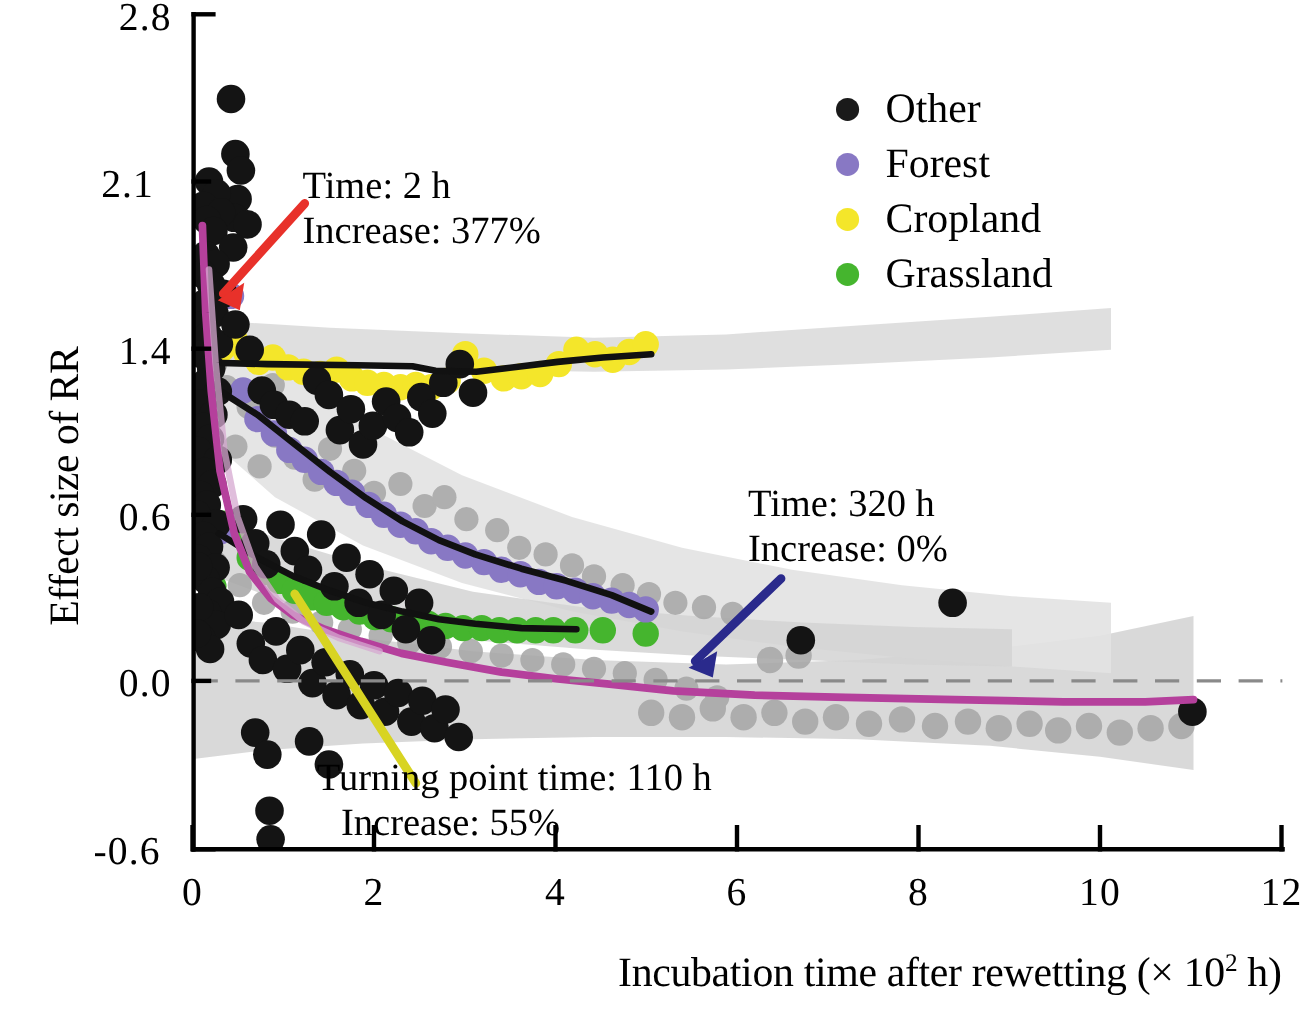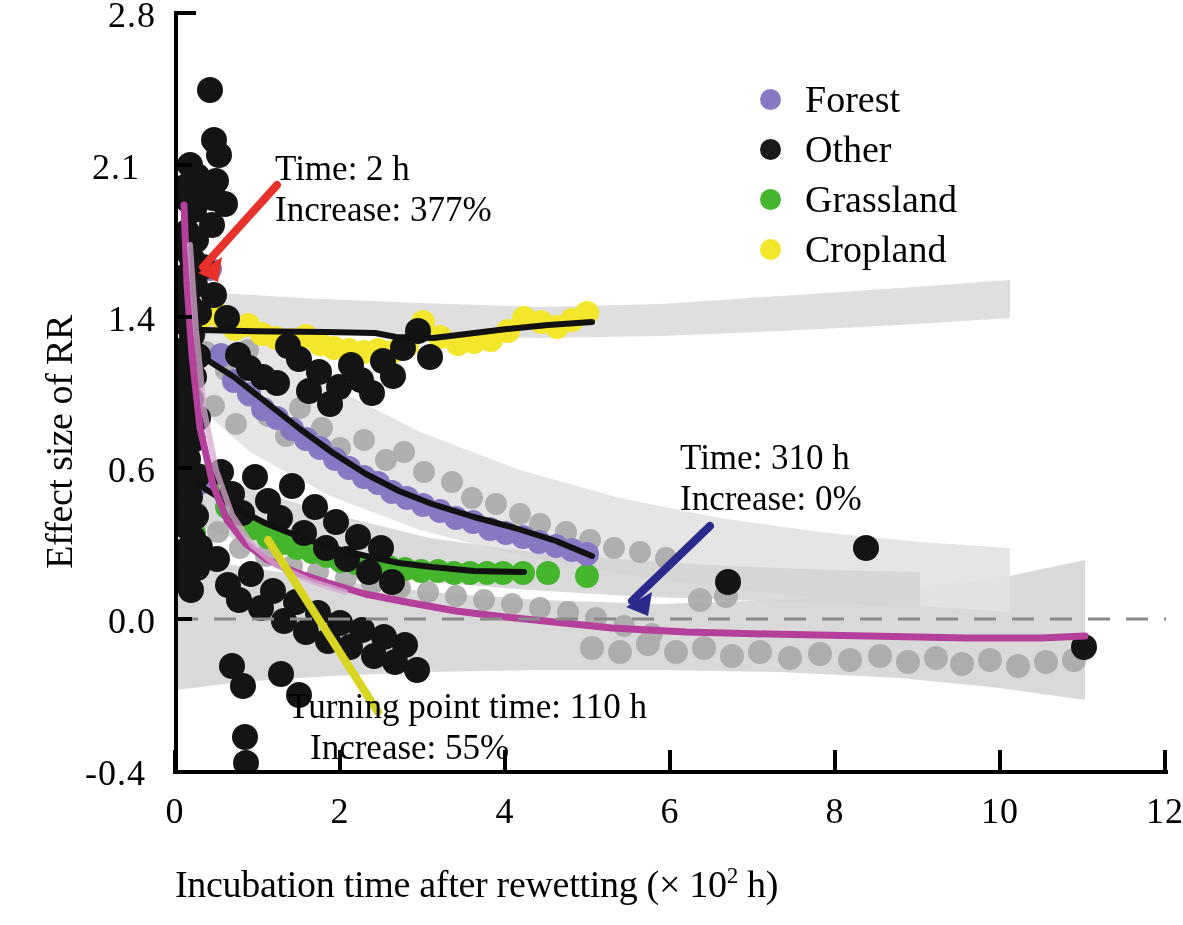--- a/index.html
+++ b/index.html
@@ -4,21 +4,21 @@
 <title>Effect size of RR vs Incubation time</title>
 <style>
   html,body{margin:0;padding:0;background:#ffffff;}
   body{width:1183px;height:925px;font-family:"Liberation Serif",serif;color:#000;overflow:hidden;}
   #figure{position:relative;width:1183px;height:648px;background:#fff;}
   #plotsvg{position:absolute;left:0;top:0;width:1183px;height:925px;}
 
   .axis-title{position:absolute;font-family:"Liberation Serif",serif;color:#000;white-space:nowrap;}
   #ylabel{font-size:38px;left:-96px;top:420px;width:310px;text-align:center;
           transform:rotate(-90deg);transform-origin:50% 50%;letter-spacing:-0.5px;}
-  #xlabel{font-size:38px;left:175px;top:862px;width:990px;text-align:left;letter-spacing:-0.3px;}
+  #xlabel{font-size:38px;left:175px;top:862px;width:990px;text-align:right;letter-spacing:-0.3px;}
   #xlabel sup{font-size:23px;vertical-align:super;}
 
   .tick-label{position:absolute;font-size:36px;font-family:"Liberation Serif",serif;
               text-align:center;letter-spacing:1px;}
   .ytick{width:118px;text-align:right;}
   .xtick{width:90px;}
 
   .legend{position:absolute;left:760px;top:74px;}
   .legend-row{display:flex;align-items:center;height:50px;}
   .legend-dot{width:21px;height:21px;border-radius:50%;margin-right:24px;flex:0 0 auto;}
@@ -396,62 +396,62 @@
       <line x1="1000" y1="772" x2="1000" y2="752"></line>
       <line x1="1165" y1="772" x2="1165" y2="752"></line>
     </g>
   </svg>
 
   <div class="tick-label ytick" style="left:38px;top:-6px;">2.8</div>
   <div class="tick-label ytick" style="left:22px;top:146px;">2.1</div>
   <div class="tick-label ytick" style="left:38px;top:298px;text-align:right;">1.4</div>
   <div class="tick-label ytick" style="left:38px;top:449px;">0.6</div>
   <div class="tick-label ytick" style="left:38px;top:600px;">0.0</div>
-  <div class="tick-label ytick" style="left:28px;top:752px;">-0.4</div>
+  <div class="tick-label ytick" style="left:28px;top:752px;">-0.6</div>
 
   <div class="tick-label xtick" style="left:130px;top:790px;">0</div>
   <div class="tick-label xtick" style="left:295px;top:790px;">2</div>
   <div class="tick-label xtick" style="left:460px;top:790px;">4</div>
   <div class="tick-label xtick" style="left:625px;top:790px;">6</div>
   <div class="tick-label xtick" style="left:790px;top:790px;">8</div>
   <div class="tick-label xtick" style="left:955px;top:790px;">10</div>
   <div class="tick-label xtick" style="left:1120px;top:790px;">12</div>
 
   <div class="axis-title" id="ylabel">Effect size of RR</div>
 
   <div class="axis-title" id="xlabel">
     <span>Incubation time after rewetting (× 10<sup>2</sup> h)</span>
   </div>
 
   <div class="legend">
     <div class="legend-row">
+      <span class="legend-dot" style="background:#1a1a1a;"></span>
+      <span class="legend-text">Other</span>
+    </div>
+    <div class="legend-row">
       <span class="legend-dot" style="background:#8878c4;"></span>
       <span class="legend-text">Forest</span>
     </div>
     <div class="legend-row">
-      <span class="legend-dot" style="background:#1a1a1a;"></span>
-      <span class="legend-text">Other</span>
+      <span class="legend-dot" style="background:#f4e62a;"></span>
+      <span class="legend-text">Cropland</span>
     </div>
     <div class="legend-row">
       <span class="legend-dot" style="background:#45b52e;"></span>
       <span class="legend-text">Grassland</span>
     </div>
-    <div class="legend-row">
-      <span class="legend-dot" style="background:#f4e62a;"></span>
-      <span class="legend-text">Cropland</span>
-    </div>
   </div>
 
   <div class="annot" id="annot-a">
     <div>Time: 2 h</div>
     <div>Increase: 377%</div>
   </div>
 
   <div class="annot" id="annot-b">
-    <div>Time: 310 h</div>
+    <div>Time: 320 h</div>
     <div>Increase: 0%</div>
   </div>
 
   <div class="annot" id="annot-c">
     <div>Turning point time: 110 h</div>
     <div style="padding-left:22px;">Increase: 55%</div>
   </div>
 
 </div>
 

